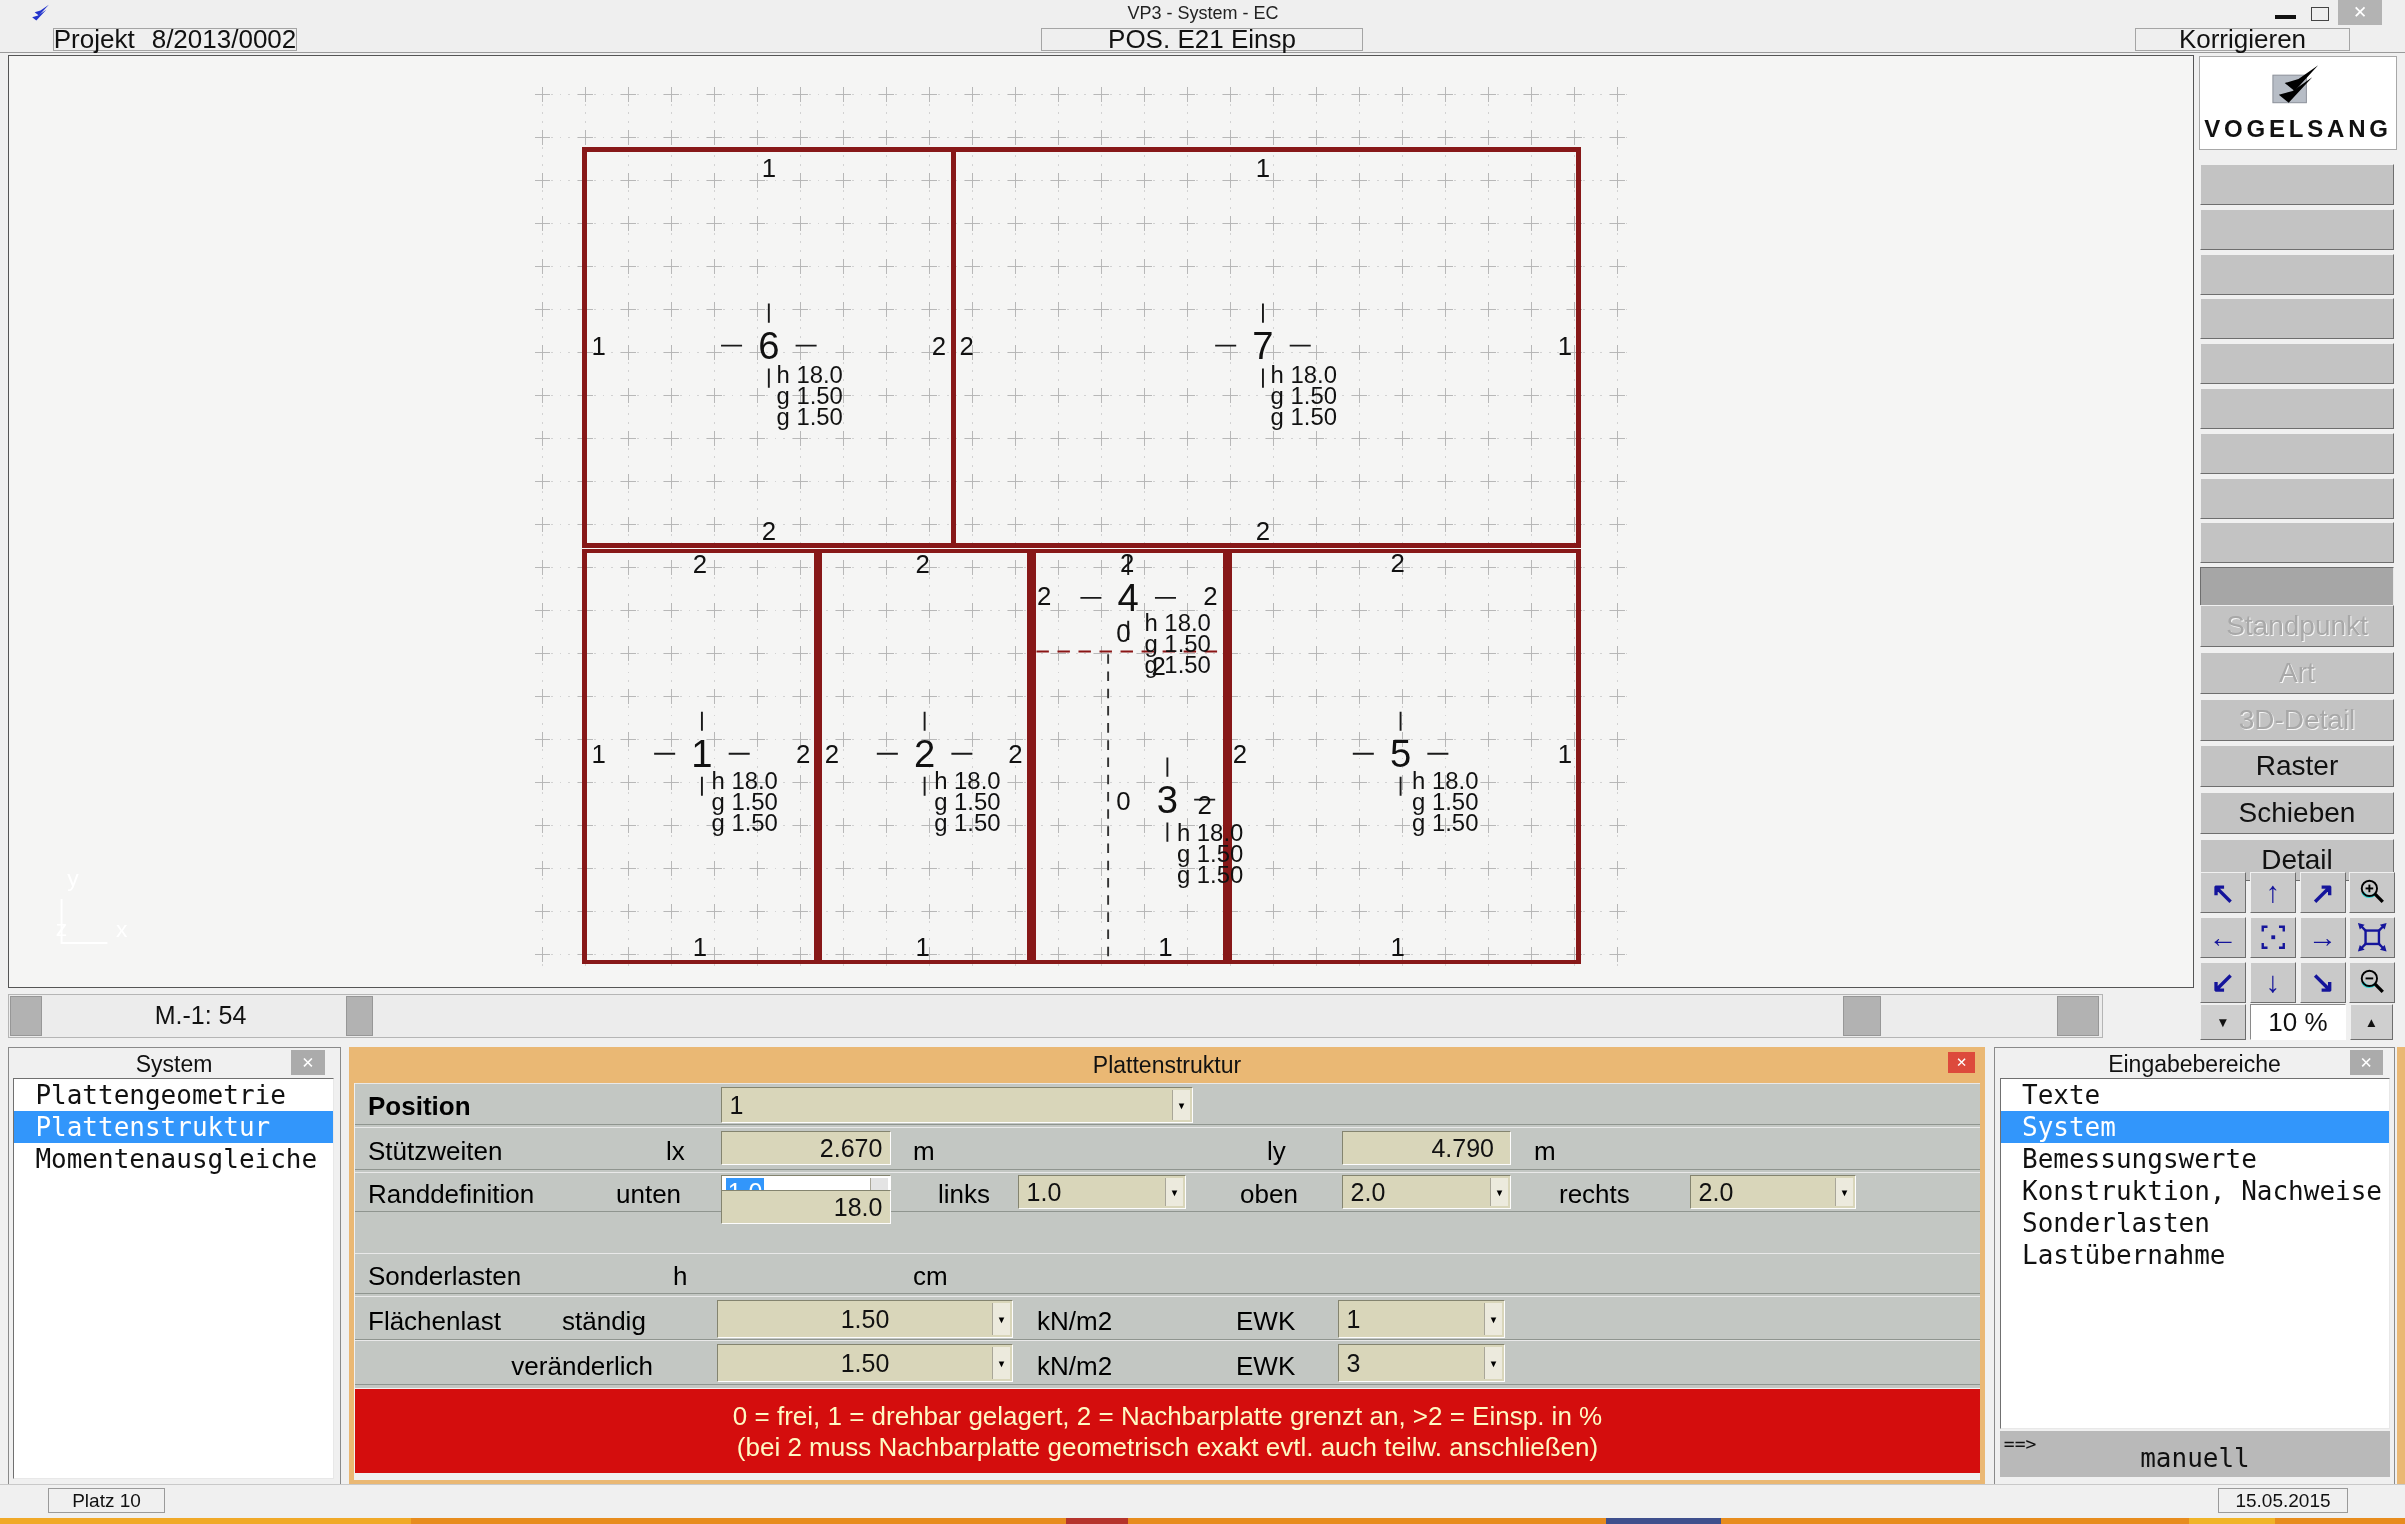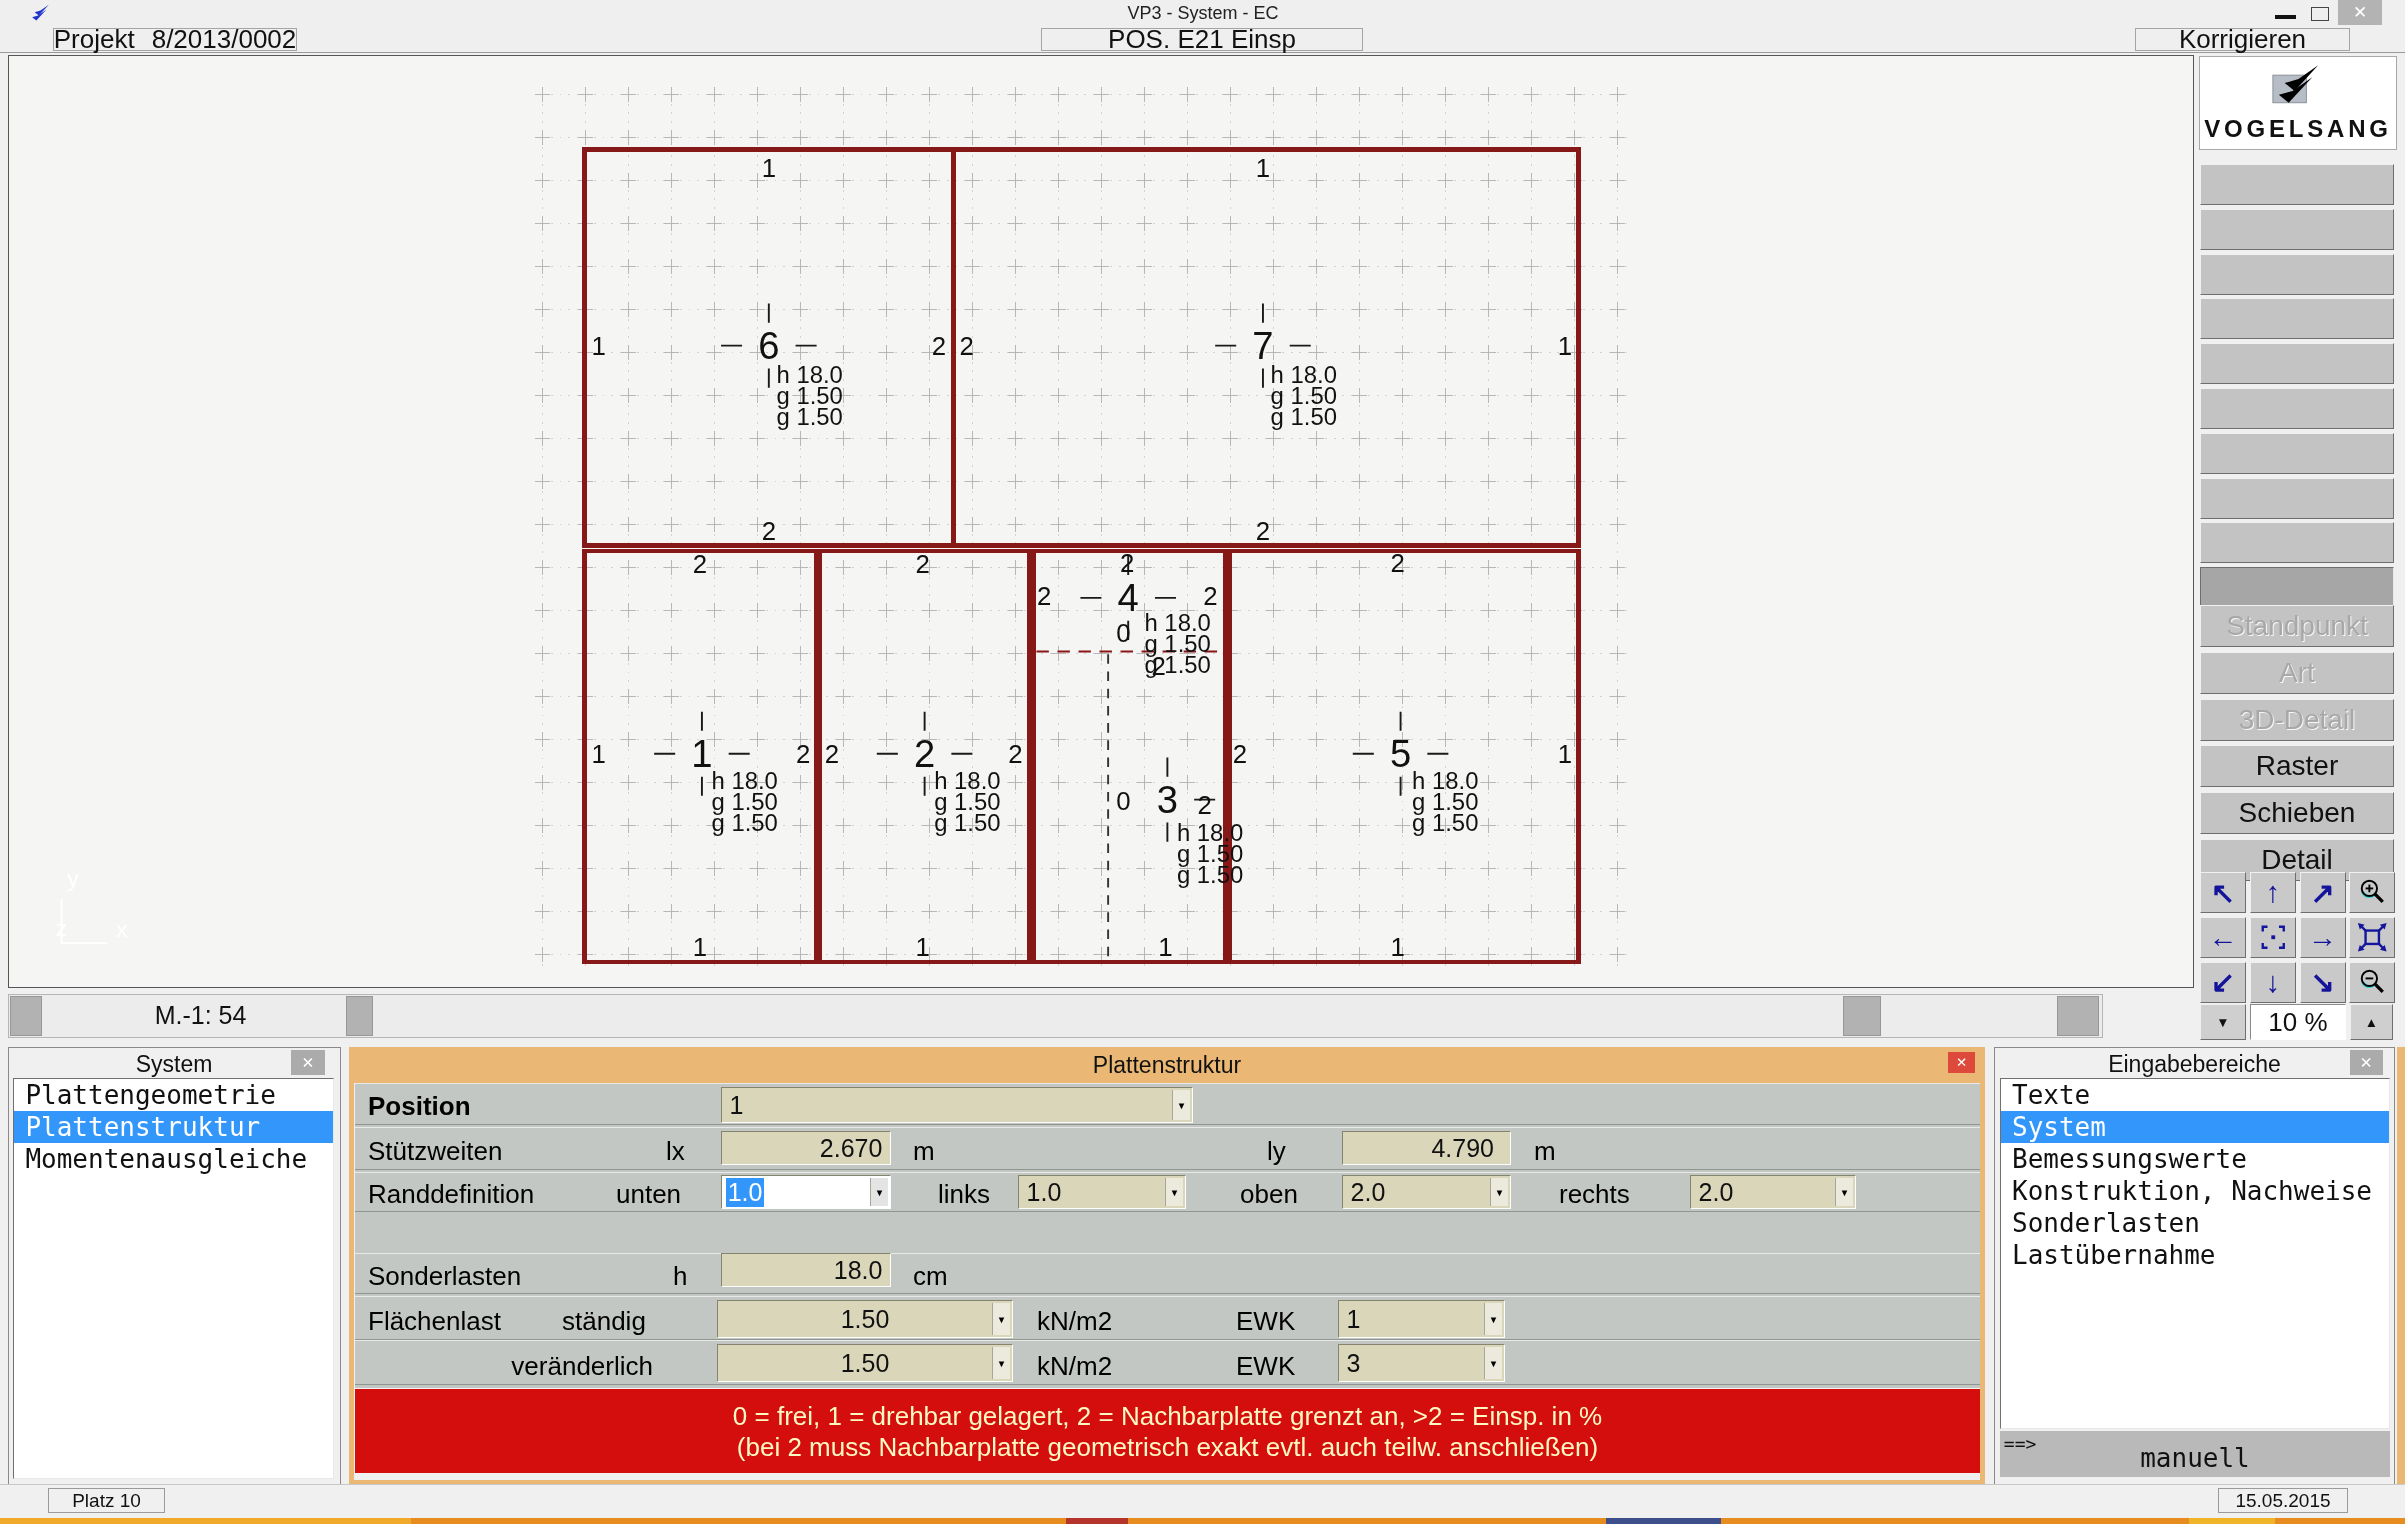--- a/index.html
+++ b/index.html
@@ -44,21 +44,21 @@
   .scroll-track{left:7.6px;top:994px;width:2095px;height:44px;background:#ececec;border:1px solid #b5b5b5;}
   .scroll-thumb{top:996px;height:40px;background:#b2b2b2;border:1px solid #979797;}
   .scroll-label{top:1001px;font-size:25px;}
   
   .panel-border{border:1px solid #8a8a8a;background:#f0f0f0;}
   .panel-title{font-size:23px;text-align:center;color:#111;}
   .x-btn{background:#ababab;color:#fff;font-size:15.3px;text-align:center;}
   .x-btn-red{background:#dd4a3c;color:#fff;font-size:13.4px;text-align:center;}
   .listbox{background:#fff;border:1.9px solid #707070;border-right-color:#e8e8e8;border-bottom-color:#e8e8e8;
            overflow:hidden;font-family:"DejaVu Sans Mono","Liberation Mono",monospace;font-size:26px;}
-  .list-item{height:32px;line-height:32px;padding-left:11px;white-space:pre;}
+  .list-item{height:32px;line-height:32px;padding-left:21px;white-space:pre;}
   .list-item.selected{background:#3296fb;color:#fff;}
   
   .ps-header{left:349px;top:1047px;width:1636px;height:36px;background:#eab874;}
   .ps-frame{left:349px;top:1047px;width:1636px;height:438px;border:5.7px solid #eab874;pointer-events:none;}
   .ps-body{left:355px;top:1083px;width:1625px;height:390px;background:#c3c7c3;}
   .ps-row{left:355px;width:1625px;background:#c3c7c3;border-top:1px solid #e9e9e9;border-bottom:1px solid #8f958f;}
   .ps-label{font-size:26px;color:#000;white-space:pre;}
   .field{background:#d9d6ba;border:1.9px solid #84846f;border-right-color:#fdfdfd;border-bottom-color:#fdfdfd;
          font-size:25px;display:flex;align-items:center;}
   .field.white{background:#fff;}
@@ -353,21 +353,21 @@
   </div>
   <div class="abs ps-label" style="left:1559px;top:1179px;">rechts</div>
   <div class="abs field" style="left:1690px;top:1175px;width:166px;height:34px;">
     <span class="val-left">2.0</span>
     <span class="arrow-strip">▼</span>
   </div>
 
   <div class="abs ps-row" style="top:1253px;height:41px;"></div>
   <div class="abs ps-label" style="left:368px;top:1261px;">Sonderlasten</div>
   <div class="abs ps-label" style="left:673px;top:1261px;">h</div>
-  <div class="abs field" style="left:721px;top:1253px;width:170px;height:34px;">
+  <div class="abs field" style="left:721px;top:1190px;width:170px;height:34px;">
     <span class="val-right" style="padding-right:7.6px;">18.0</span>
   </div>
   <div class="abs ps-label" style="left:913px;top:1261px;">cm</div>
 
   <div class="abs ps-row" style="top:1296px;height:44px;"></div>
   <div class="abs ps-label" style="left:368px;top:1306px;">Flächenlast</div>
   <div class="abs ps-label" style="left:562px;top:1306px;">ständig</div>
   <div class="abs field" style="left:717px;top:1300px;width:296px;height:38px;">
     <span class="val-center">1.50</span>
     <span class="arrow-strip">▼</span>

